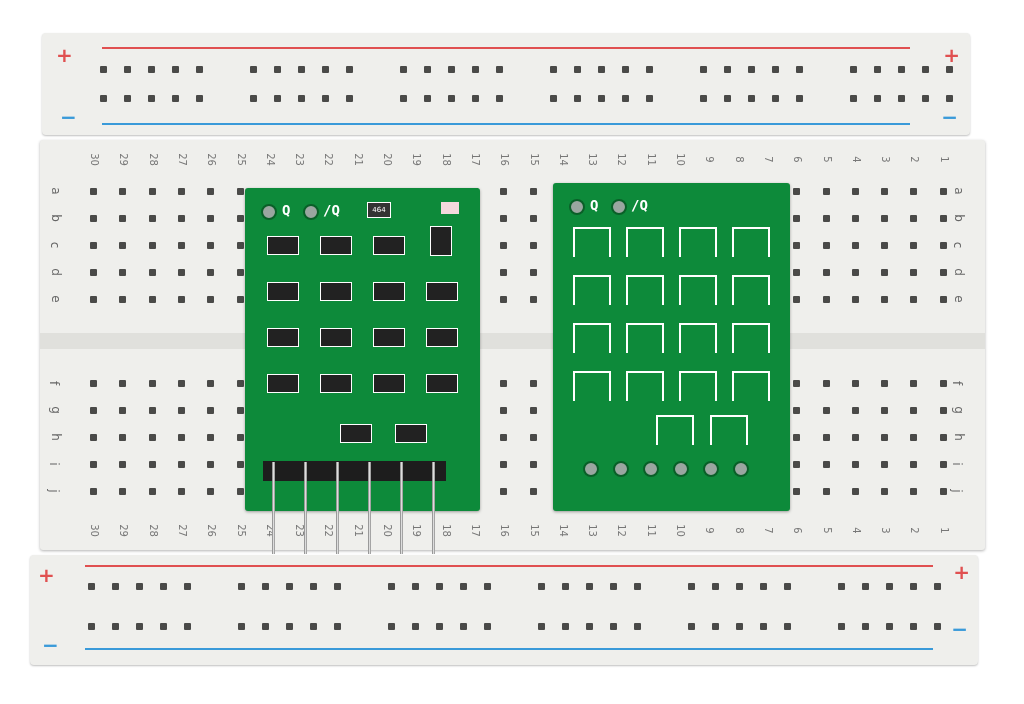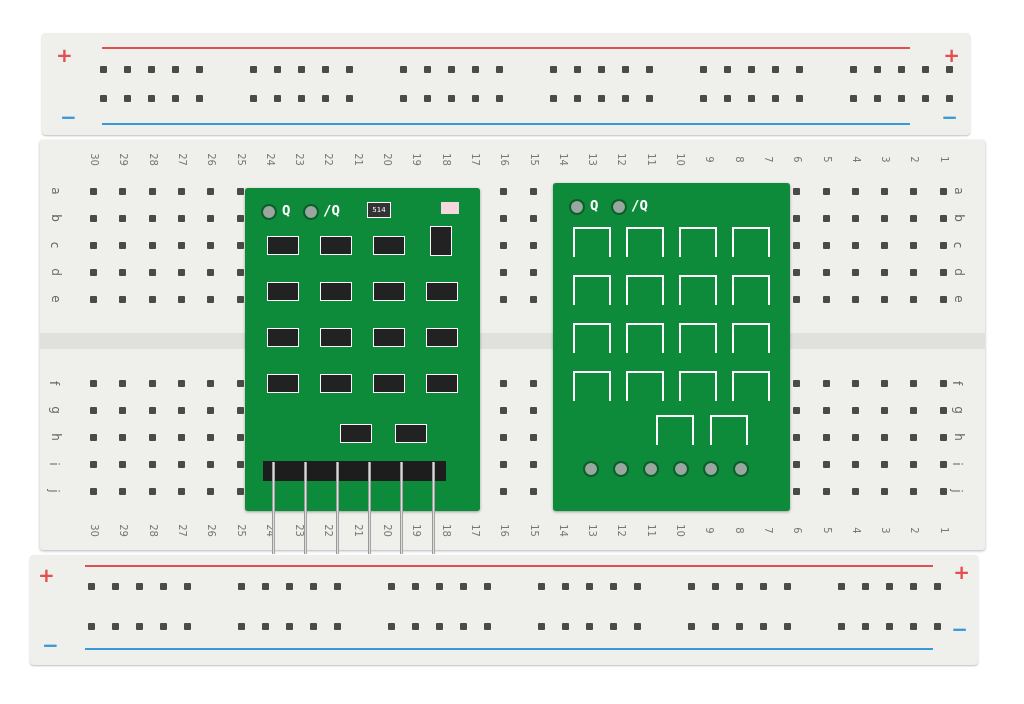--- a/index.html
+++ b/index.html
@@ -553,21 +553,21 @@
       <div class="hole" style="left:880px;top:68px;"></div>
       <div class="hole" style="left:904px;top:68px;"></div>
     </div>
 </div>
 
 <div class="pcb" style="left:245px;top:188px;width:235px;height:323px;">
   <div class="via" style="left:16px;top:16px;"></div>
   <span class="pcb-text" style="left:37px;top:14px;">Q</span>
   <div class="via" style="left:58px;top:16px;"></div>
   <span class="pcb-text" style="left:78px;top:14px;">/Q</span>
-  <div style="position:absolute;left:122px;top:14px;width:22px;height:14px;background:#333;border:1px solid #fff;color:#fff;font-size:7px;text-align:center;line-height:14px;">514</div>
+  <div style="position:absolute;left:122px;top:14px;width:22px;height:14px;background:#333;border:1px solid #fff;color:#fff;font-size:7px;text-align:center;line-height:14px;">464</div>
   <div style="position:absolute;left:196px;top:14px;width:18px;height:12px;background:#f3d9dc;"></div>
   <div id="left-chips">
       <div class="chip" style="left:22px;top:48px;"></div>
       <div class="chip" style="left:75px;top:48px;"></div>
       <div class="chip" style="left:128px;top:48px;"></div>
       <div class="chip" style="left:22px;top:94px;"></div>
       <div class="chip" style="left:75px;top:94px;"></div>
       <div class="chip" style="left:128px;top:94px;"></div>
       <div class="chip" style="left:181px;top:94px;"></div>
       <div class="chip" style="left:22px;top:140px;"></div>

